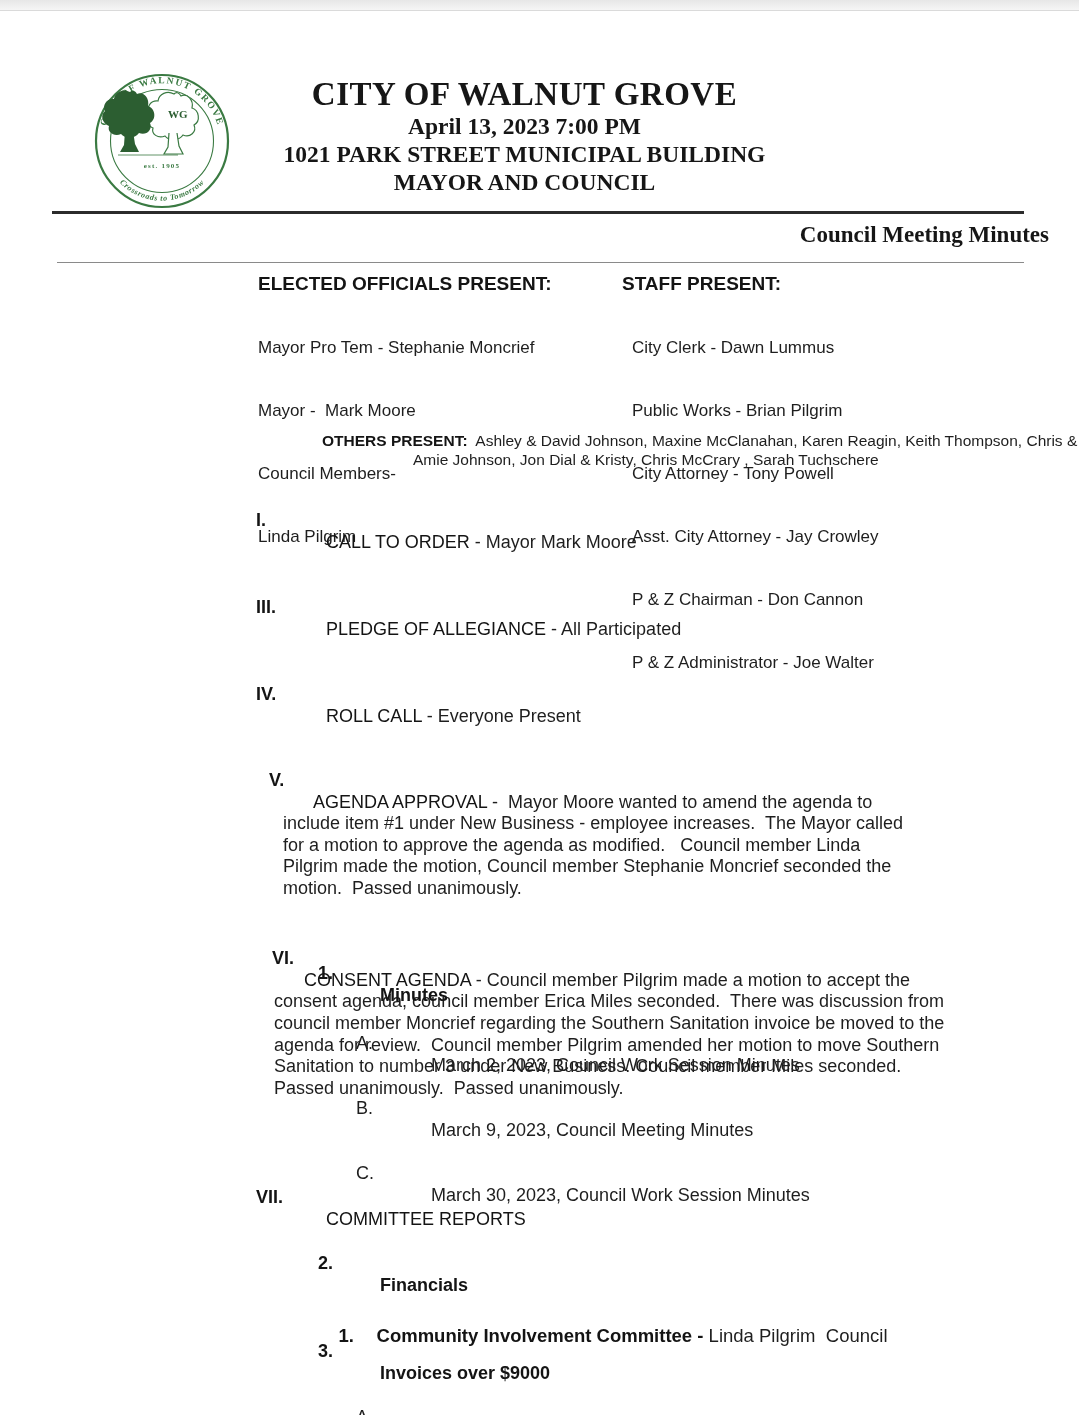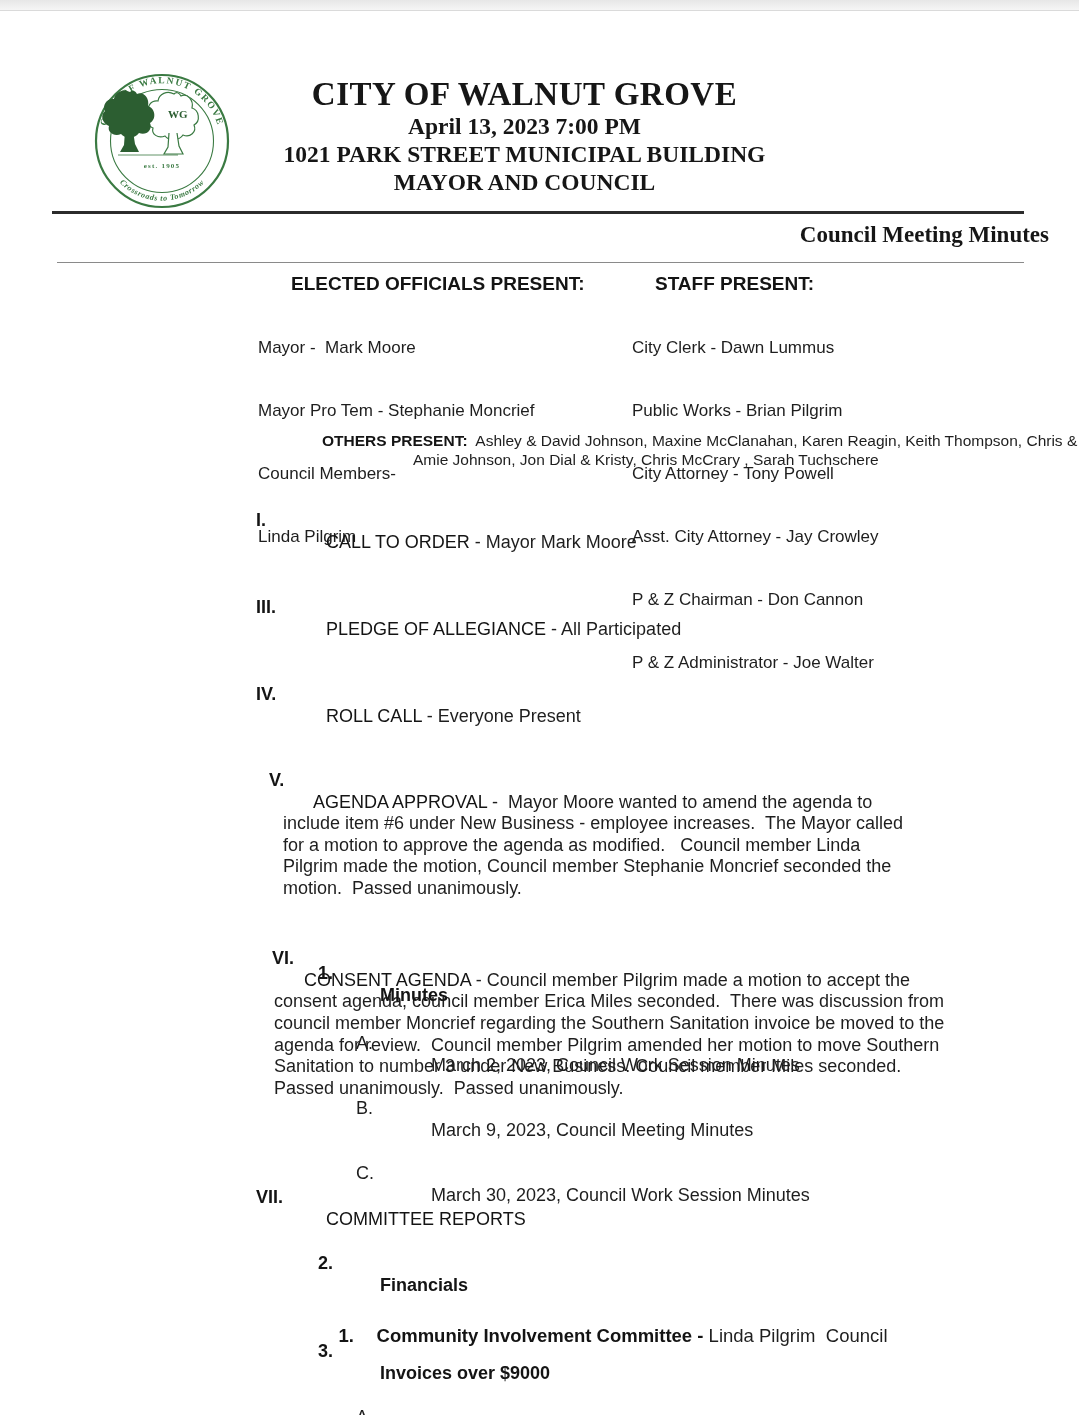--- a/index.html
+++ b/index.html
@@ -39,21 +39,21 @@
   }
   
   .seal{position:absolute;left:92px;top:71px;}
   .ring-text{font-family:"Liberation Serif","DejaVu Serif",serif;font-weight:700;font-size:9.5px;letter-spacing:1.6px;fill:var(--seal-green);}
   .ring-bottom{font-family:"Liberation Serif","DejaVu Serif",serif;font-style:italic;font-weight:700;font-size:8px;letter-spacing:0.6px;fill:var(--seal-green);}
   .seal-initials{font-family:"Liberation Serif","DejaVu Serif",serif;font-weight:700;font-size:11px;fill:var(--seal-dark);}
   .seal-est{font-family:"Liberation Serif","DejaVu Serif",serif;font-weight:700;font-size:7px;letter-spacing:1.2px;fill:var(--seal-green);text-anchor:middle;}
   
   .attendance{position:absolute;top:272px;left:258px;display:flex;}
   .att-col-left{width:364px;}
-  .att-heading{font-size:19px;font-weight:700;line-height:23px;color:#141414;white-space:pre;margin-left:33px;}
+  .att-heading{font-size:19px;font-weight:700;line-height:23px;color:#141414;white-space:pre;}
   .att-items{font-size:17px;line-height:21px;white-space:pre;}
   .att-col-right .att-items{padding-left:10px;}
   
   .others{
     position:absolute;top:431px;left:322px;width:690px;
     font-size:15.5px;line-height:19.3px;
     padding-left:91px;text-indent:-91px;
     white-space:pre-wrap;
   }
   .others b{font-weight:700;color:#141414;}
@@ -119,22 +119,22 @@
   </div>
 
   <div class="rule-heavy"></div>
   <div class="doc-title">Council Meeting Minutes</div>
   <div class="rule-light"></div>
 
   <div class="attendance">
     <div class="att-col-left">
       <div class="att-heading">ELECTED OFFICIALS PRESENT:</div>
       <div class="att-items">
+        <div>Mayor Pro Tem - Stephanie Moncrief</div>
         <div>Mayor -  Mark Moore</div>
-        <div>Mayor Pro Tem - Stephanie Moncrief</div>
         <div>Council Members-</div>
         <div>Linda Pilgrim</div>
       </div>
     </div>
     <div class="att-col-right">
       <div class="att-heading">STAFF PRESENT:</div>
       <div class="att-items">
         <div>City Clerk - Dawn Lummus</div>
         <div>Public Works - Brian Pilgrim</div>
         <div>City Attorney - Tony Powell</div>
@@ -151,21 +151,21 @@
     <div class="ag-row">
       <span class="ag-num">I.</span><span class="ag-head">CALL TO ORDER</span><span> - Mayor Mark Moore</span>
     </div>
     <div class="ag-row">
       <span class="ag-num">III.</span><span class="ag-head">PLEDGE OF ALLEGIANCE</span><span> - All Participated</span>
     </div>
     <div class="ag-row">
       <span class="ag-num">IV.</span><span class="ag-head">ROLL CALL</span><span> - Everyone Present</span>
     </div>
     <div class="ag-row ag-para-v">
-      <span class="ag-num">V.</span><span class="ag-head">AGENDA APPROVAL</span><span> -  Mayor Moore wanted to amend the agenda to include item #6 under New Business - employee increases.  The Mayor called for a motion to approve the agenda as modified.   Council member Linda Pilgrim made the motion, Council member Stephanie Moncrief seconded the motion.  Passed unanimously.</span>
+      <span class="ag-num">V.</span><span class="ag-head">AGENDA APPROVAL</span><span> -  Mayor Moore wanted to amend the agenda to include item #1 under New Business - employee increases.  The Mayor called for a motion to approve the agenda as modified.   Council member Linda Pilgrim made the motion, Council member Stephanie Moncrief seconded the motion.  Passed unanimously.</span>
     </div>
     <div class="ag-row ag-para-vi">
       <span class="ag-num">VI.</span><span class="ag-head">CONSENT AGENDA</span><span> - Council member Pilgrim made a motion to accept the consent agenda, council member Erica Miles seconded.  There was discussion from council member Moncrief regarding the Southern Sanitation invoice be moved to the agenda for review.  Council member Pilgrim amended her motion to move Southern Sanitation to number 3 under New Business. Council member Miles seconded.  Passed unanimously.  Passed unanimously.</span>
     </div>
   </div>
 
   <div class="consent">
     <div class="c-row">
       <span class="c-num">1.</span><span class="c-title">Minutes</span>
     </div>

